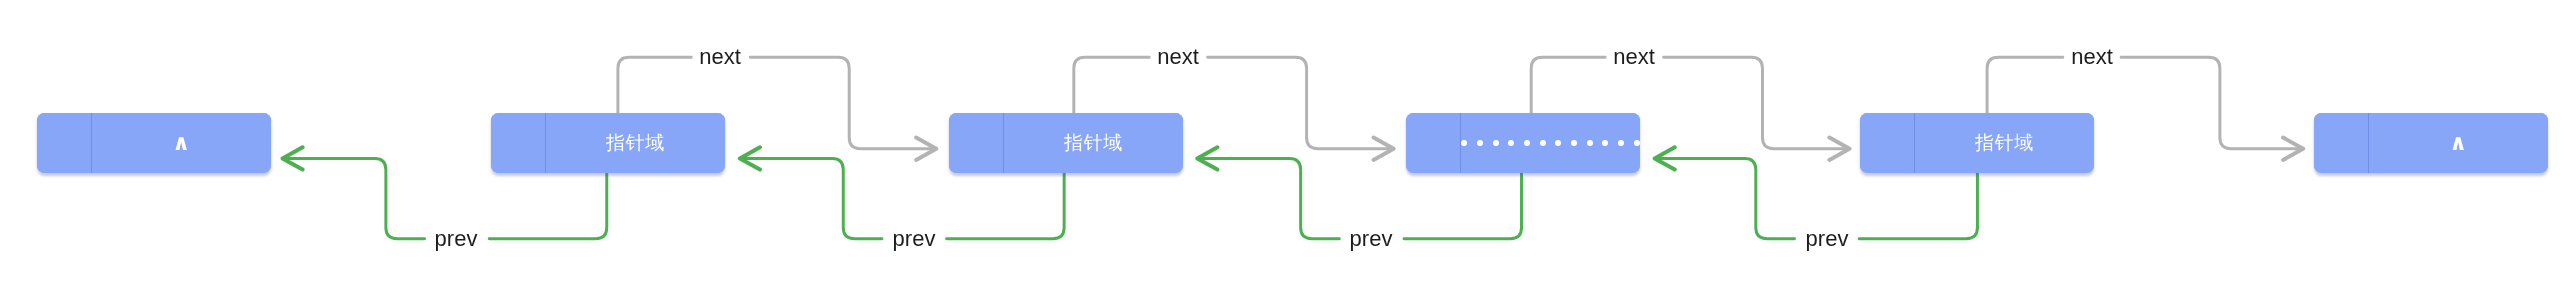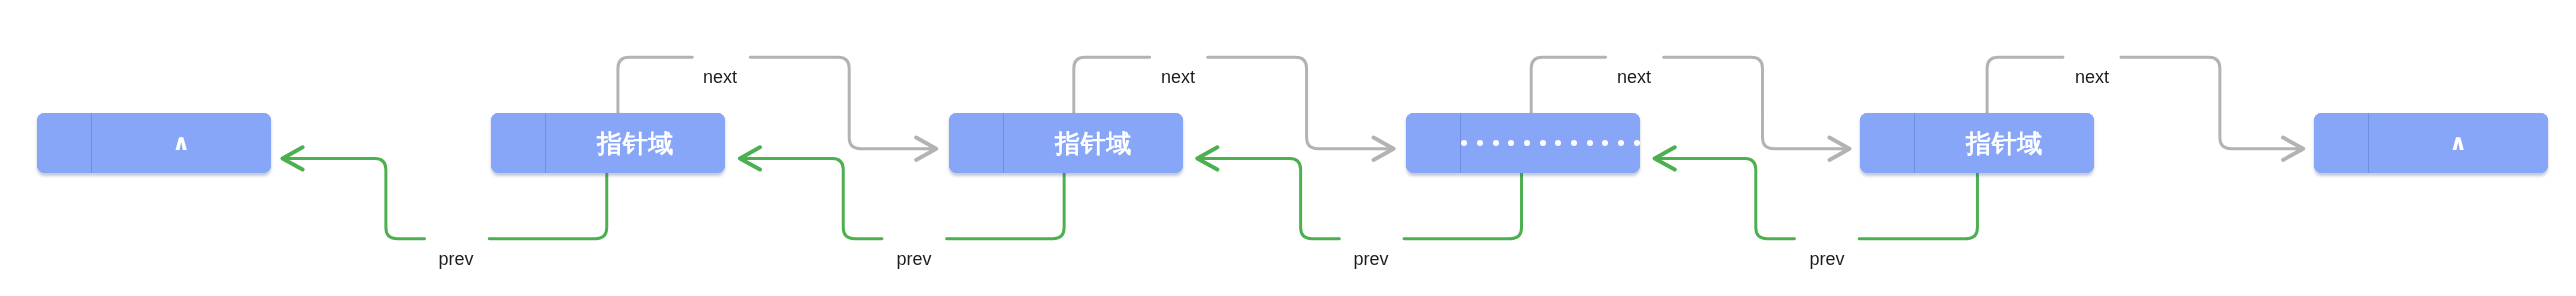--- a/index.html
+++ b/index.html
@@ -41,22 +41,22 @@
     background: #88a6f7;
     border-right: 1.5px solid #6f8fe4;
   }
   .node-cell-main {
     flex: 1 1 auto;
     background: #88a6f7;
     display: flex;
     align-items: center;
     justify-content: center;
     color: #ffffff;
-    font-size: 25px;
-    font-weight: bold;
+    font-size: 19px;
+    font-weight: normal;
     letter-spacing: 0.7px;
     white-space: nowrap;
   }
   .node-cell-main.caret {
     font-size: 22px;
     font-weight: bold;
   }
   .dots-row {
     display: flex;
     flex-direction: row;
@@ -65,27 +65,26 @@
   }
   .dot {
     width: 6px;
     height: 6px;
     border-radius: 50%;
     background: #ffffff;
   }
   .edge-label {
     position: absolute;
     transform: translate(-50%, -50%);
-    font-size: 18px;
+    font-size: 22px;
     color: #1d1d1d;
     background: #ffffff;
     padding: 0 6.7px;
     white-space: nowrap;
     line-height: 1;
-    margin-top: 20px;
   }
 </style>
 </head>
 <body style="background: rgb(255, 255, 255);">
 
 <div id="canvas" style="background: rgb(255, 255, 255);">
 
   <svg id="edge-layer" viewBox="0 0 3462 398" width="2576" height="296" xmlns="http://www.w3.org/2000/svg">
     <defs>
       <marker id="arrow-gray" viewBox="0 0 12 12" refX="10" refY="6" markerWidth="9" markerHeight="9" orient="auto-start-reverse">

